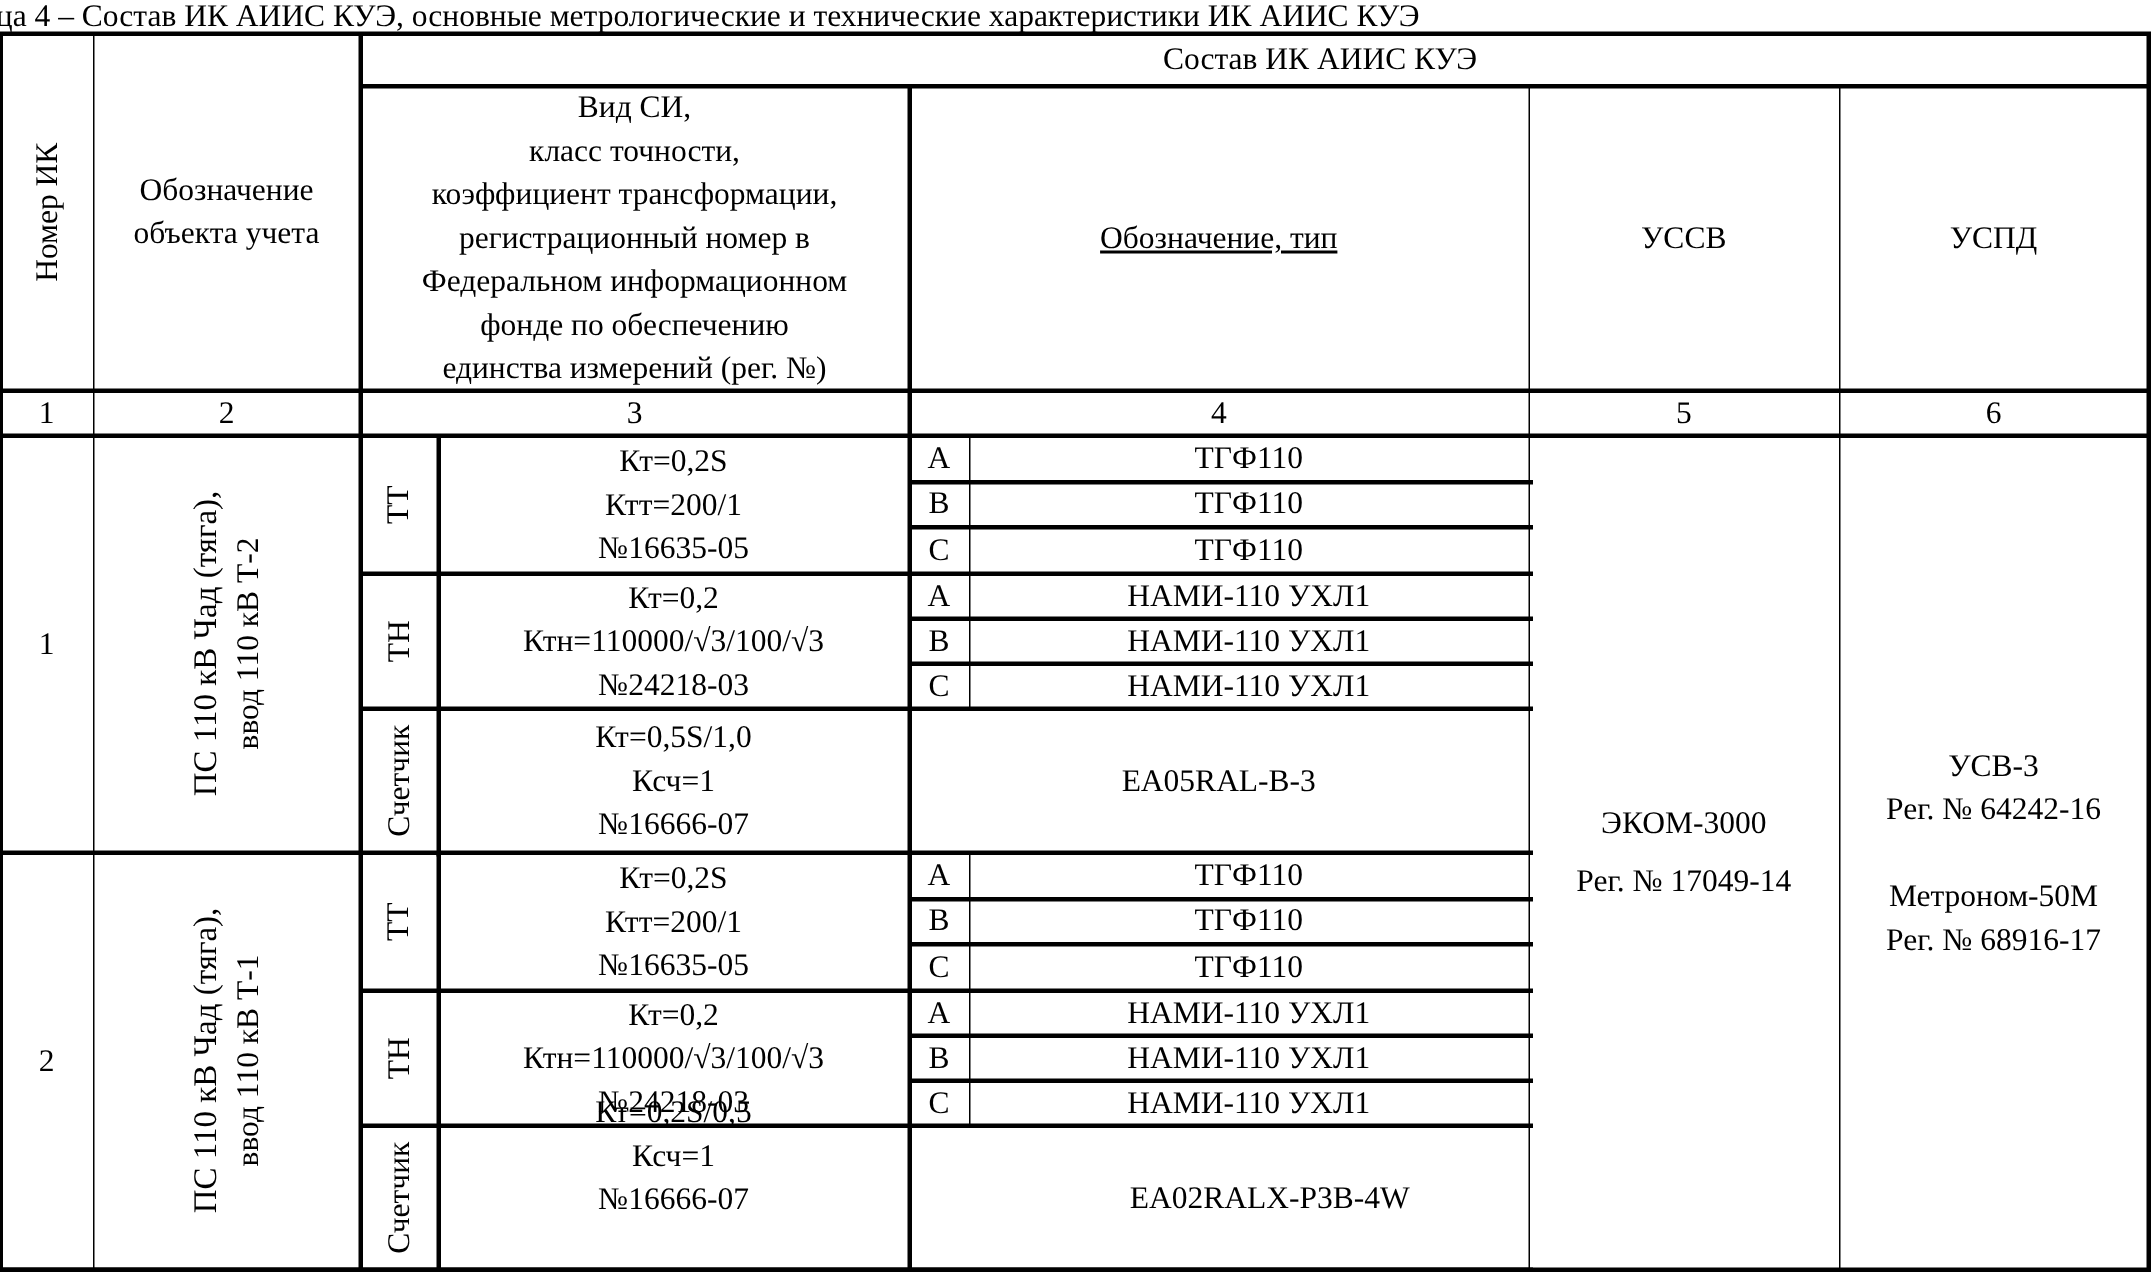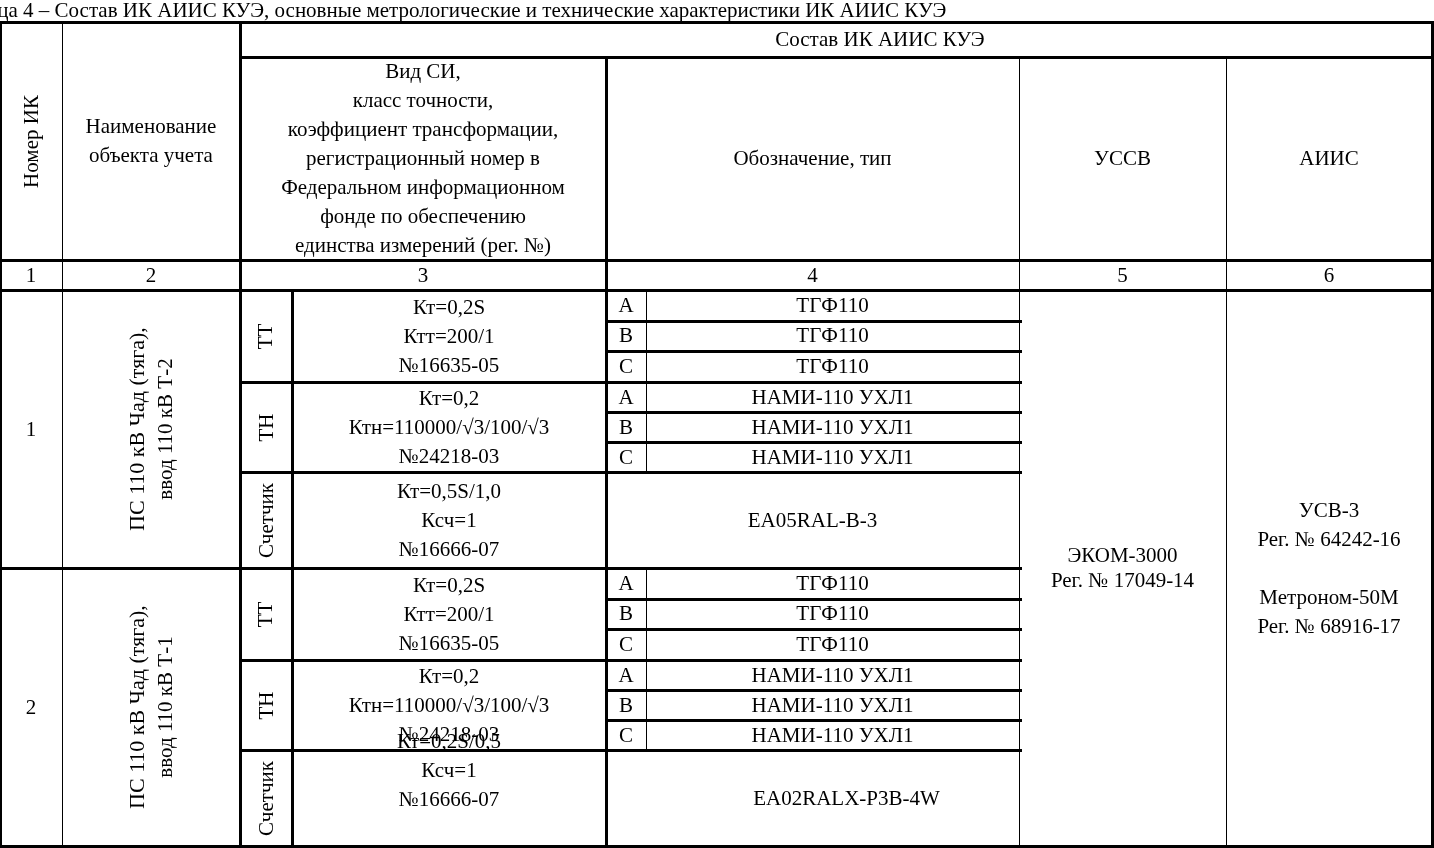--- a/index.html
+++ b/index.html
@@ -15,32 +15,32 @@
 </head>
 <body>
 
 <div class="caption">ица 4 – Состав ИК АИИС КУЭ, основные метрологические и технические характеристики ИК АИИС КУЭ</div>
 
 <div id="table">
     <div class="cell" style="left: 240px; top: 22px; width: 1192px; height: 35px; margin-left: 44px;">Состав ИК АИИС КУЭ</div>
     <div class="cell" style="left: 0px; top: 22px; width: 62px; height: 238px;">
       <div class="vtext">Номер ИК</div>
     </div>
-    <div class="cell multi" style="left: 62px; top: 22px; width: 178px; height: 238px;">Наименование
+    <div class="cell multi" style="left: 62px; top: 22px; width: 178px; height: 238px;">Обозначение
 объекта учета</div>
     <div class="cell multi" style="left: 240px; top: 57px; width: 366px; height: 203px; line-height: 29px;">Вид СИ,
 класс точности,
 коэффициент трансформации,
 регистрационный номер в
 Федеральном информационном
 фонде по обеспечению
 единства измерений (рег. №)</div>
-    <div class="cell" style="left: 606px; top: 57px; width: 413px; height: 203px;">Обозначение, тип</div>
+    <div class="cell" style="left: 606px; top: 57px; width: 413px; height: 203px; text-decoration: underline;">Обозначение, тип</div>
     <div class="cell" style="left: 1019px; top: 57px; width: 207px; height: 203px;">УССВ</div>
-    <div class="cell" style="left: 1226px; top: 57px; width: 206px; height: 203px;">АИИС</div>
+    <div class="cell" style="left: 1226px; top: 57px; width: 206px; height: 203px;">УСПД</div>
     <div class="cell" style="left: 0px; top: 260px; width: 62px; height: 30px;">1</div>
     <div class="cell" style="left: 62px; top: 260px; width: 178px; height: 30px;">2</div>
     <div class="cell" style="left: 240px; top: 260px; width: 366px; height: 30px;">3</div>
     <div class="cell" style="left: 606px; top: 260px; width: 413px; height: 30px;">4</div>
     <div class="cell" style="left: 1019px; top: 260px; width: 207px; height: 30px;">5</div>
     <div class="cell" style="left: 1226px; top: 260px; width: 206px; height: 30px;">6</div>
     <div class="cell" style="left: 0px; top: 290px; width: 62px; height: 278px;">1</div>
     <div class="cell" style="left: 62px; top: 290px; width: 178px; height: 278px;">
       <div class="vtext" style="line-height: 29px;">
         <div style="font-size: 22px;">ПС 110 кВ Чад (тяга),</div>
@@ -129,21 +129,21 @@
       <div class="vtext">Счетчик</div>
     </div>
     <div class="cell multi" style="left: 292px; top: 722px; width: 314px; height: 96px;">Кт=0,2S/0,5
 Ксч=1
 №16666-07</div>
     <div class="cell" style="left: 640px; top: 750px; width: 413px; height: 96px;">EA02RALX-P3B-4W</div>
     <div class="line" style="left: 240px; top: 659px; width: 782px; height: 3px;"></div>
     <div class="line" style="left: 240px; top: 749px; width: 782px; height: 3px;"></div>
     <div class="line" style="left: 0px; top: 845px; width: 1022px; height: 3px;"></div>
     <div class="line" style="left: 291px; top: 568px; width: 3px; height: 281px;"></div>
-    <div class="cell multi" style="left: 1019px; top: 290px; width: 207px; height: 556px; line-height: 25px;">ЭКОМ-3000
+    <div class="cell multi" style="left: 1019px; top: 290px; width: 207px; height: 556px; line-height: 39px;">ЭКОМ-3000
 Рег. № 17049-14</div>
     <div class="cell multi" style="left: 1226px; top: 290px; width: 206px; height: 556px; line-height: 29px;">УСВ-3
 Рег. № 64242-16
 
 Метроном-50М
 Рег. № 68916-17</div>
     <div class="line" style="left: 0px; top: 21px; width: 1435px; height: 3px;"></div>
     <div class="line" style="left: 240px; top: 56px; width: 1195px; height: 3px;"></div>
     <div class="line" style="left: 0px; top: 259px; width: 1435px; height: 3px;"></div>
     <div class="line" style="left: 0px; top: 289px; width: 1435px; height: 3px;"></div>

